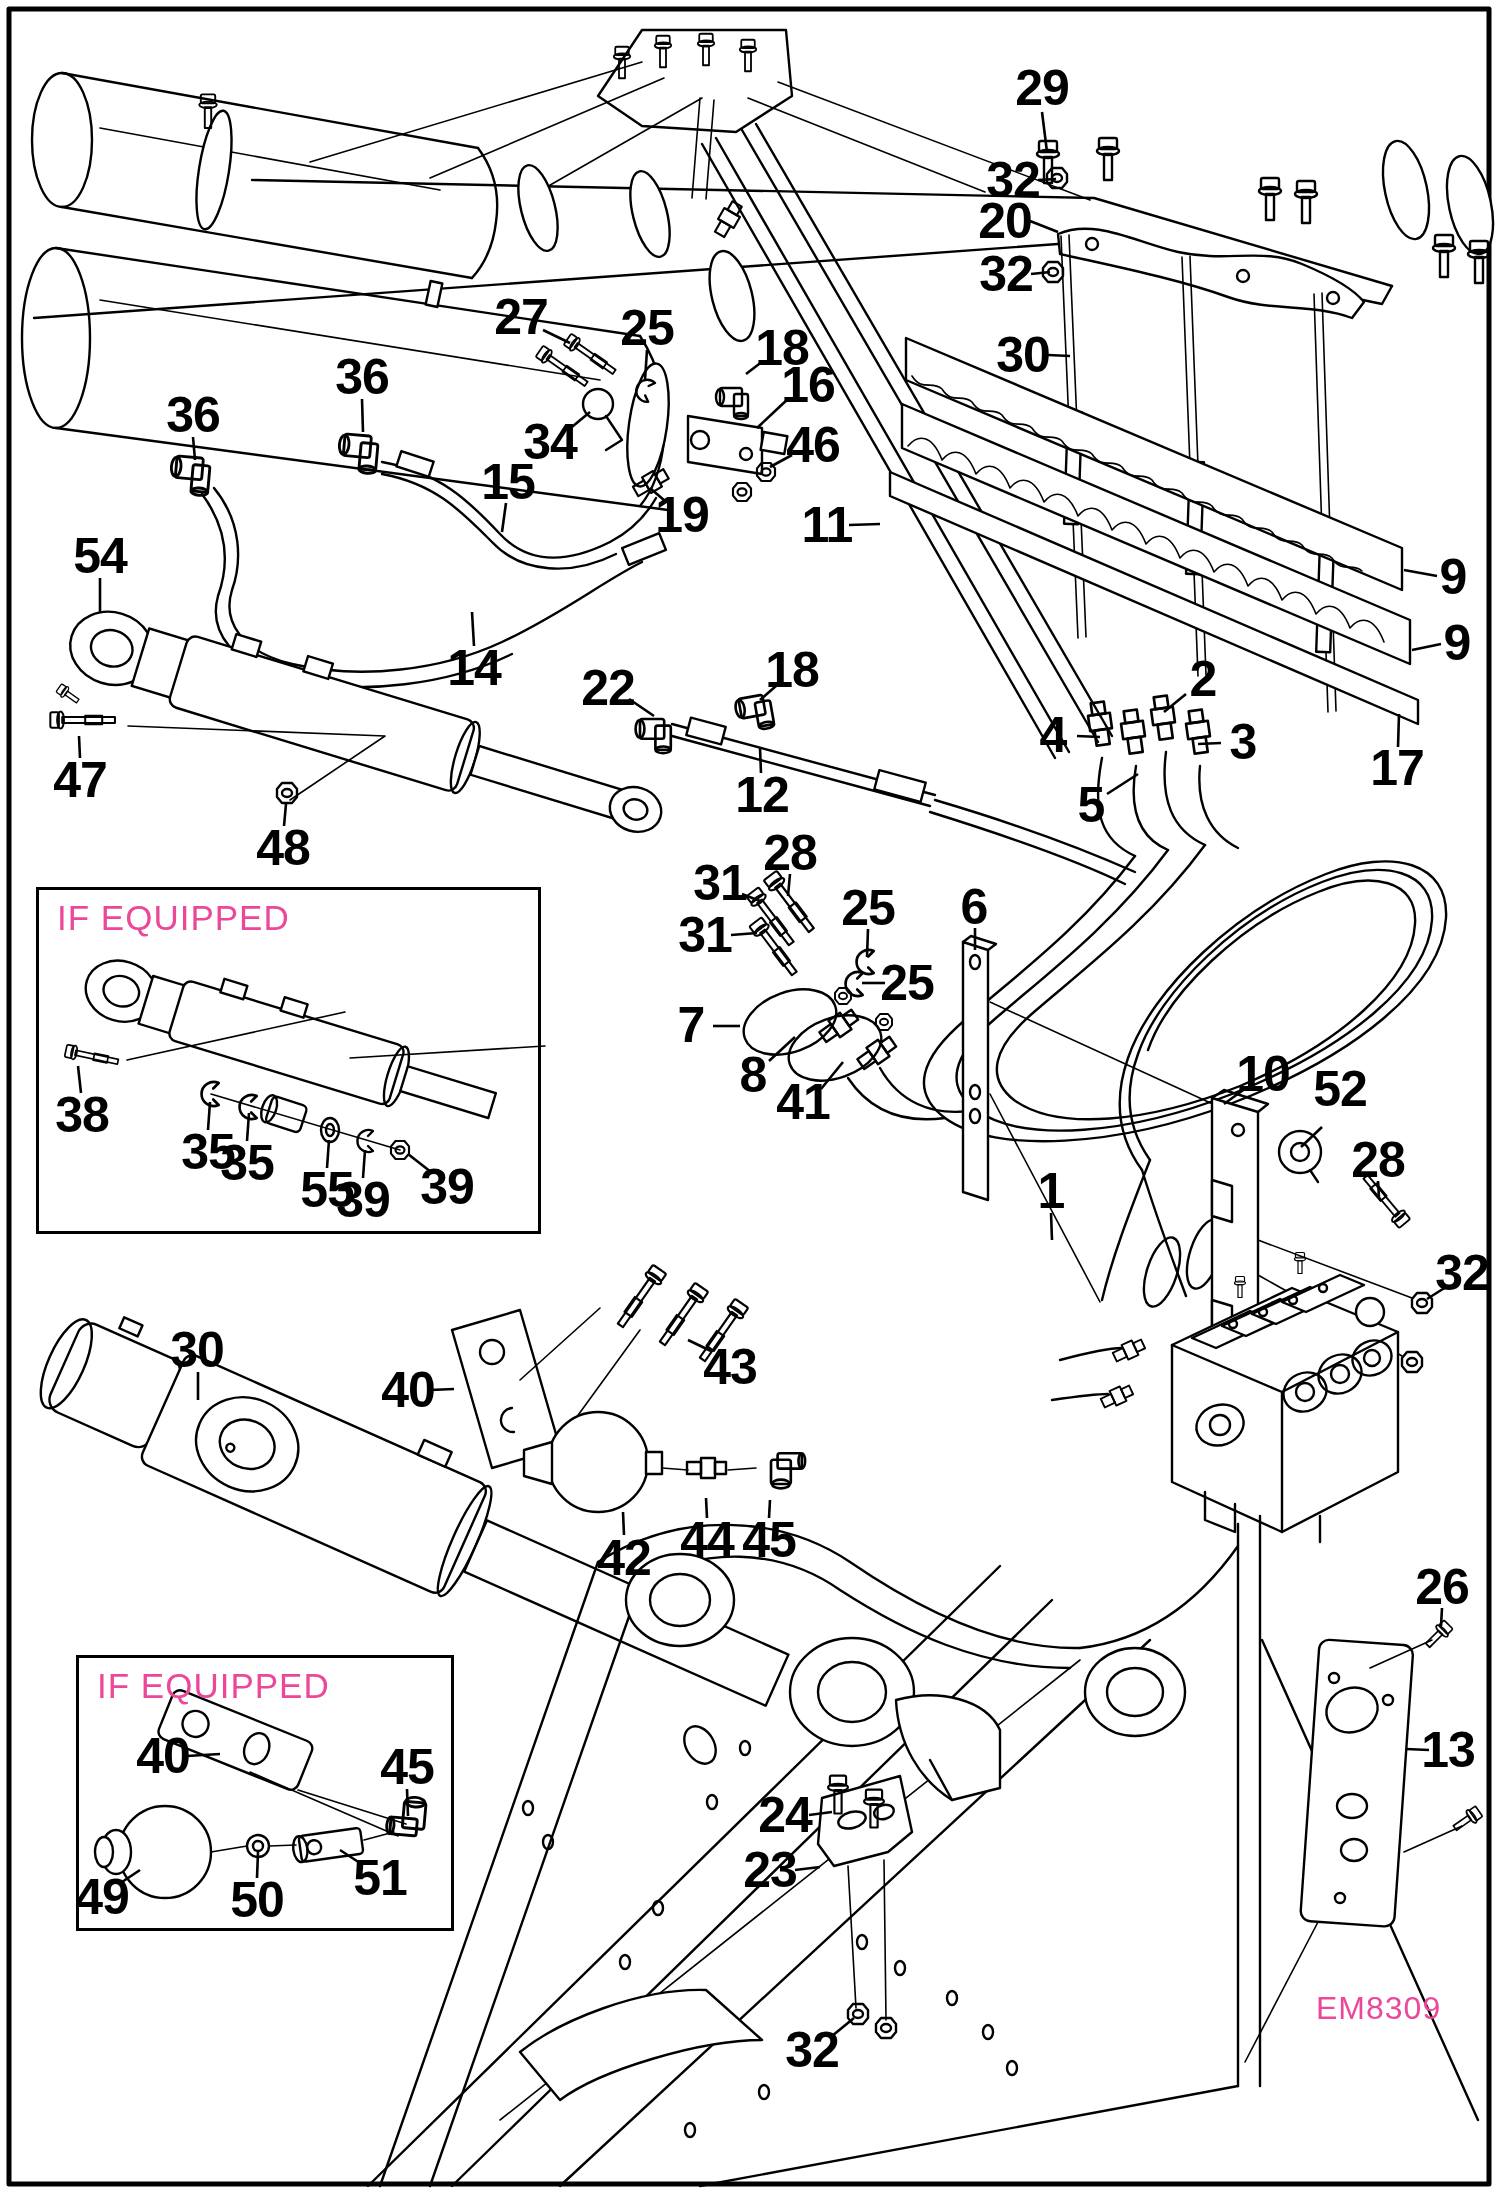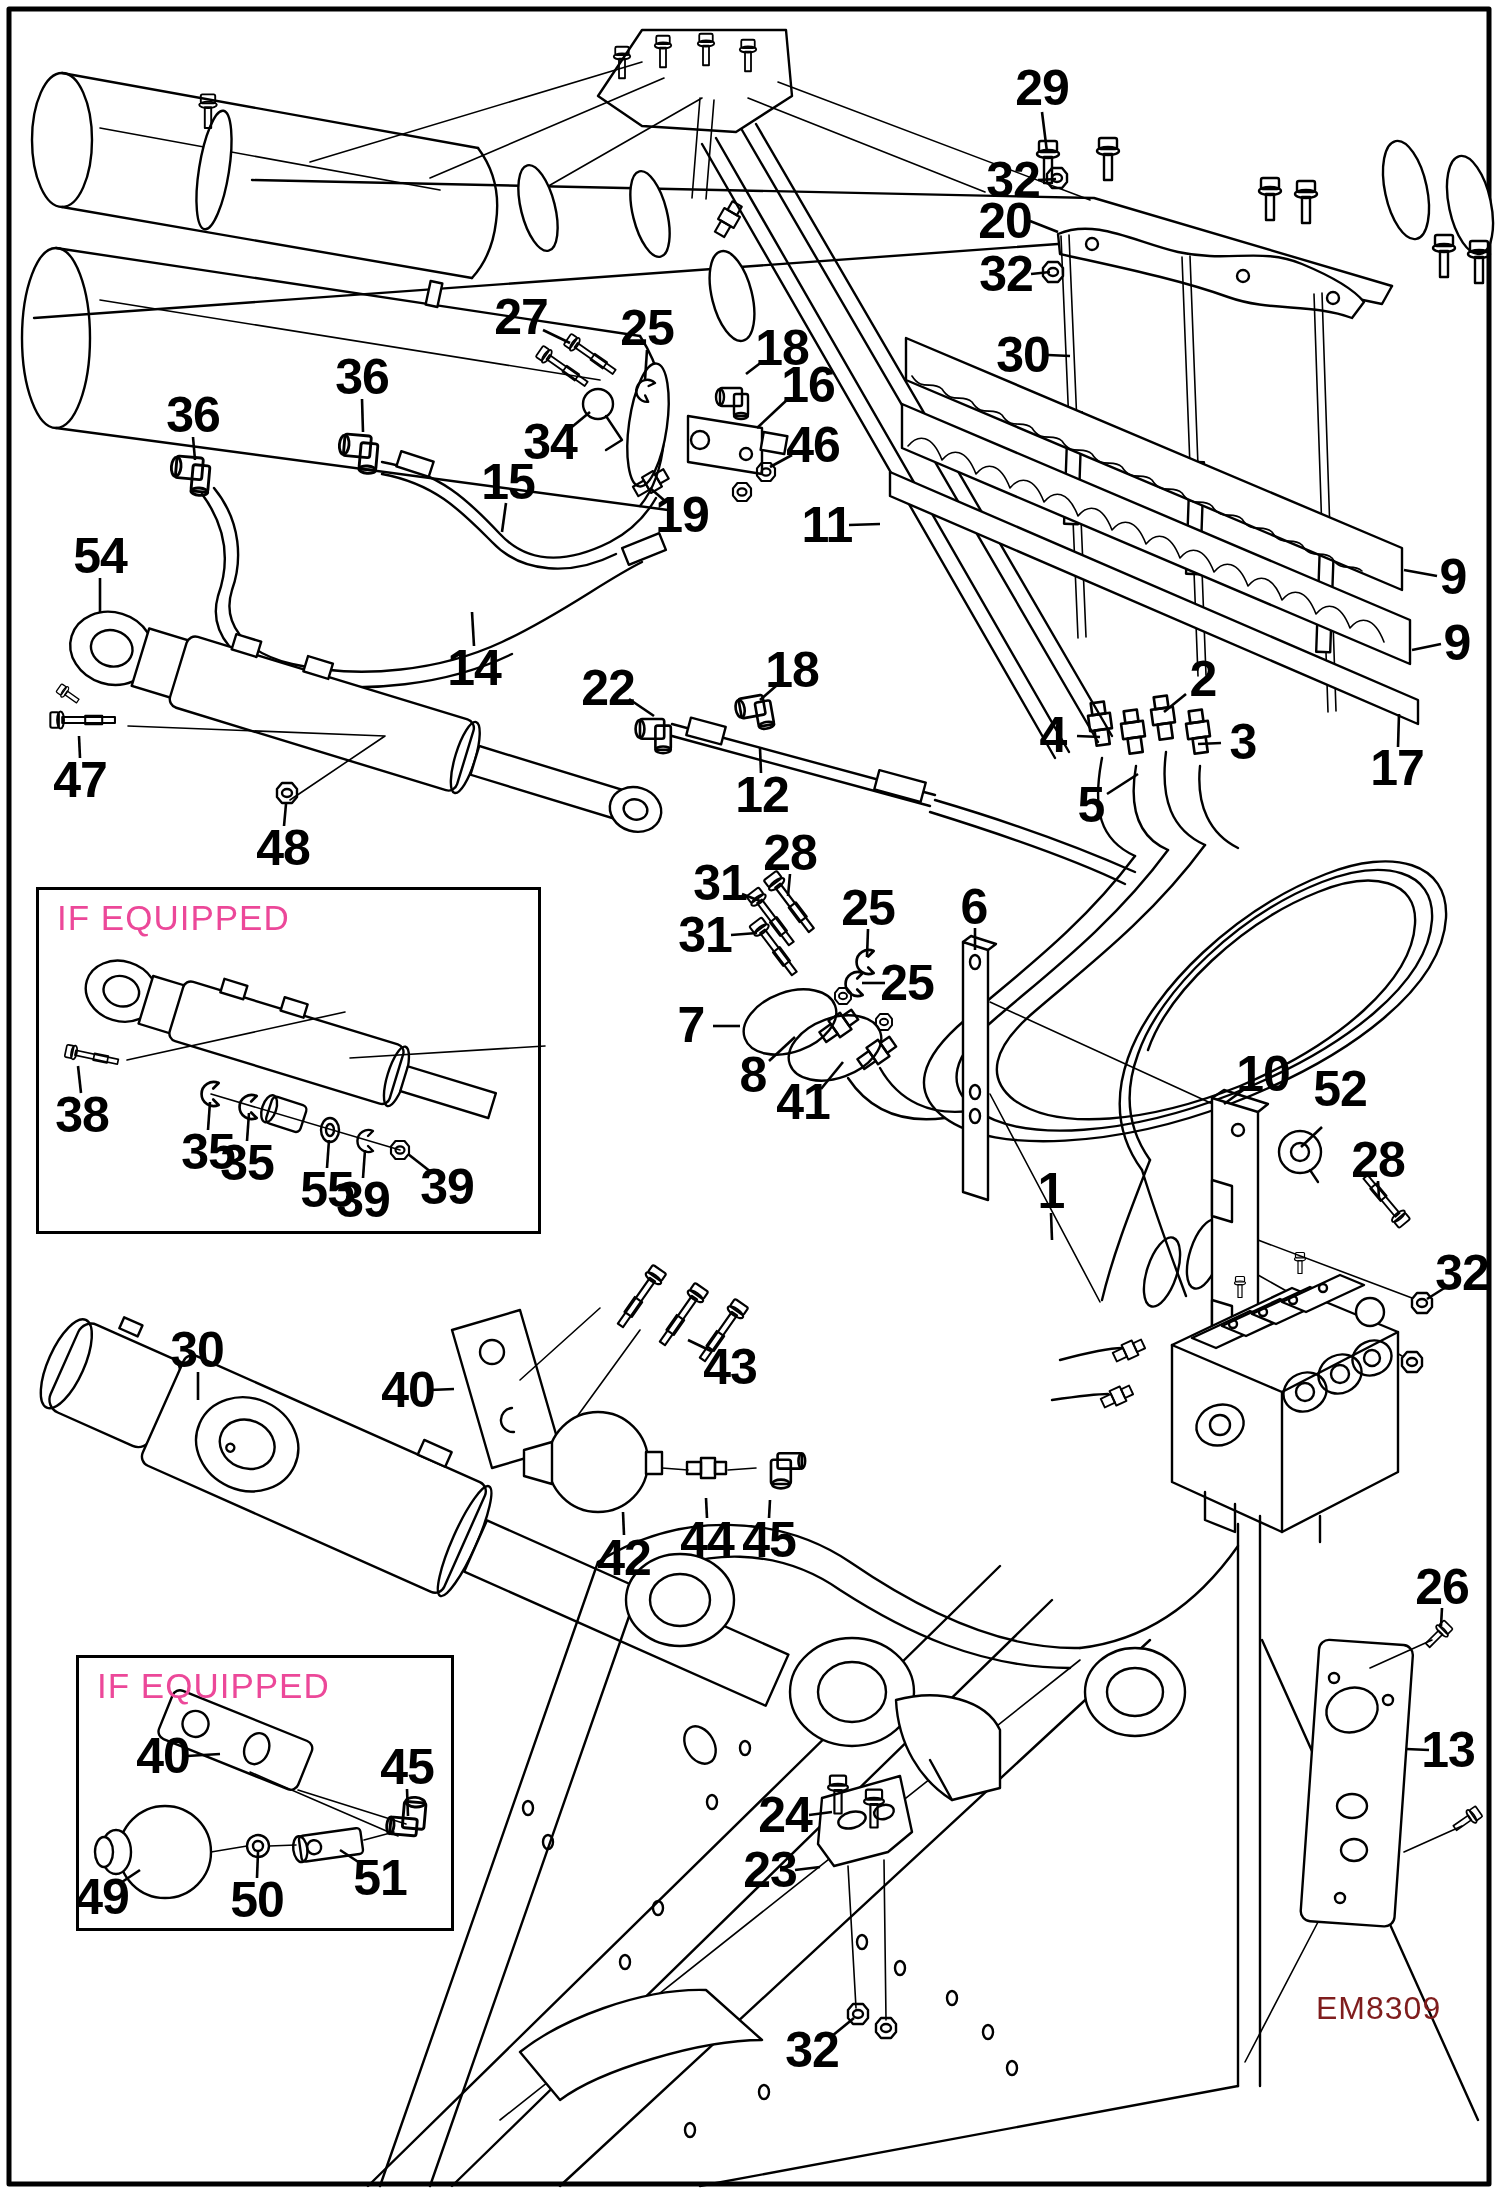--- a/index.html
+++ b/index.html
@@ -12,21 +12,21 @@
   .art .border{stroke-width:5;}
   #leader-overlay{position:absolute;left:0;top:0;z-index:5;}
   #leader-overlay line{stroke:#000;stroke-width:2.6;}
   .callout{position:absolute;transform:translate(-50%,-50%);
            font-size:50px;font-weight:700;color:#000;z-index:6;line-height:1;
            letter-spacing:-1px;white-space:nowrap;}
   .ie-box{position:absolute;border:3px solid #000;z-index:4;background:transparent;}
   .ie-title{position:absolute;left:18px;top:8px;font-size:35px;font-weight:400;
             color:#ec4899;letter-spacing:1px;white-space:nowrap;}
   .em-number{position:absolute;left:1316px;top:1990px;font-size:32px;font-weight:400;
-             color:#7f1d1d;z-index:6;letter-spacing:1px;}
+             color:#ec4899;z-index:6;letter-spacing:1px;}
 </style>
 </head>
 <body>
 
 <div class="stage">
 
 <svg class="art" width="1498" height="2193" viewBox="0 0 1498 2193" xmlns="http://www.w3.org/2000/svg">
   <defs>
     <g id="boltV">
       <rect fill="#fff" x="-9" y="-7" width="18" height="11" rx="2"></rect>

